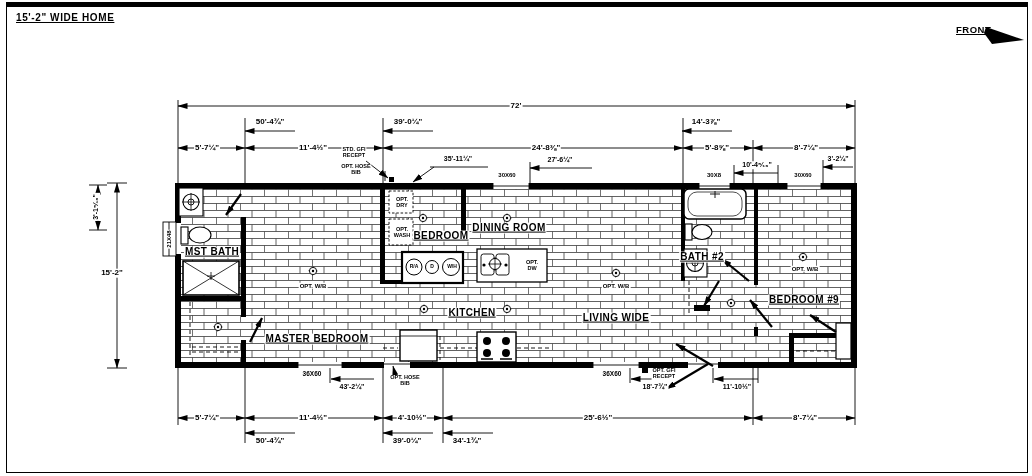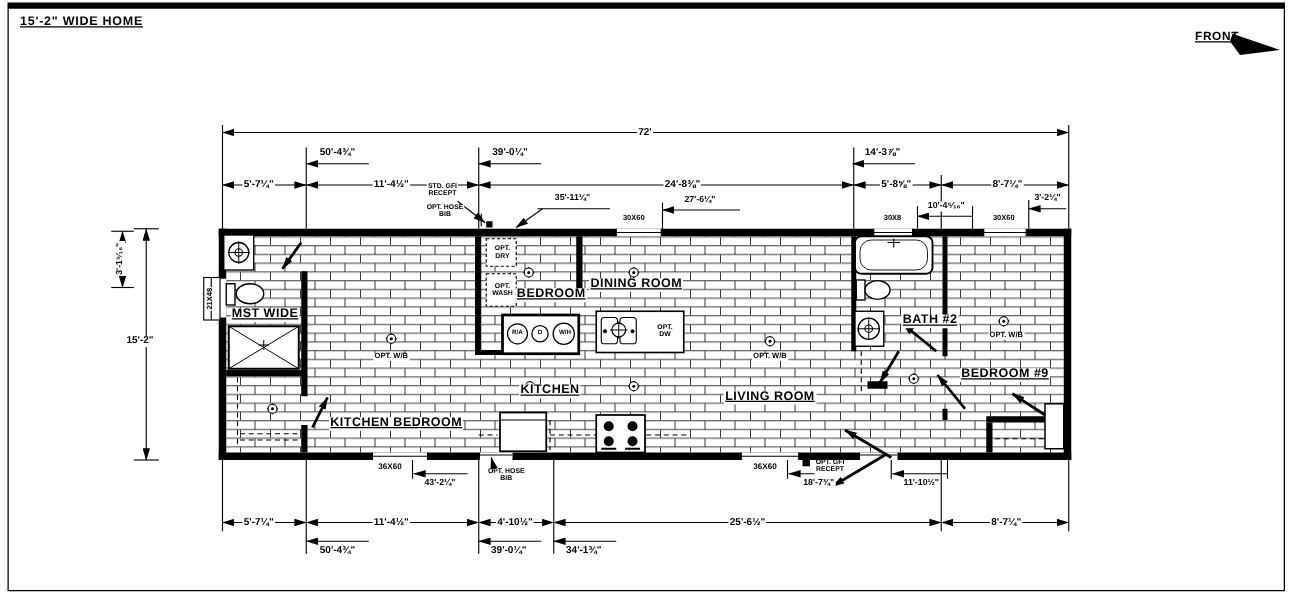--- a/index.html
+++ b/index.html
@@ -359,27 +359,27 @@
   <span class="lbl f7" style="left:737px;top:387px">11'-10½"</span>
   <span class="lbl f8" style="left:207px;top:418px">5'-7¼"</span>
   <span class="lbl f8" style="left:313px;top:418px">11'-4½"</span>
   <span class="lbl f8" style="left:412px;top:418px">4'-10½"</span>
   <span class="lbl f8" style="left:598px;top:418px">25'-6½"</span>
   <span class="lbl f8" style="left:805px;top:418px">8'-7¼"</span>
   <span class="lbl f8" style="left:270px;top:441px">50'-4¾"</span>
   <span class="lbl f8" style="left:407px;top:441px">39'-0¼"</span>
   <span class="lbl f8" style="left:467px;top:441px">34'-1¾"</span>
 
-  <span class="lbl room" style="left:212px;top:252px">MST WIDE</span>
-  <span class="lbl room" style="left:317px;top:339px">KITCHEN BEDROOM</span>
+  <span class="lbl room" style="left:212px;top:252px">MST BATH</span>
+  <span class="lbl room" style="left:317px;top:339px">MASTER BEDROOM</span>
   <span class="lbl room" style="left:441px;top:236px">BEDROOM</span>
   <span class="lbl room" style="left:509px;top:228px">DINING ROOM</span>
-  <span class="lbl room" style="left:440px;top:313px">KITCHEN</span>
-  <span class="lbl room" style="left:616px;top:318px">LIVING ROOM</span>
-  <span class="lbl room" style="left:744px;top:257px">BATH #2</span>
+  <span class="lbl room" style="left:472px;top:313px">KITCHEN</span>
+  <span class="lbl room" style="left:616px;top:318px">LIVING WIDE</span>
+  <span class="lbl room" style="left:702px;top:257px">BATH #2</span>
   <span class="lbl room" style="left:804px;top:300px">BEDROOM #9</span>
 
   <span class="lbl f55" style="left:402px;top:203px">OPT.
 DRY</span>
   <span class="lbl f55" style="left:402px;top:233px">OPT.
 WASH</span>
   <span class="lbl f55" style="left:532px;top:266px">OPT.
 DW</span>
   <span class="lbl f6" style="left:313px;top:286px">OPT. W/B</span>
   <span class="lbl f6" style="left:616px;top:286px">OPT. W/B</span>

